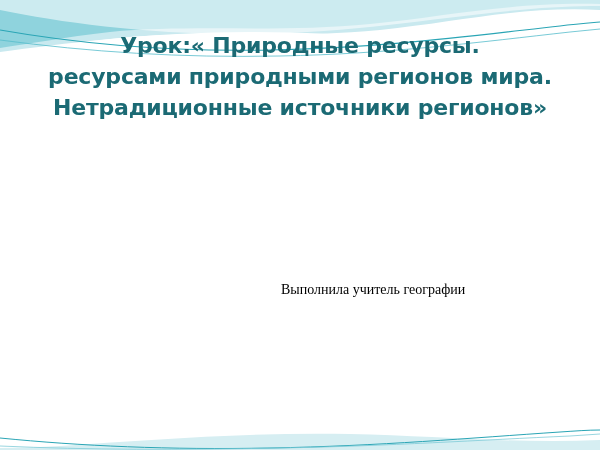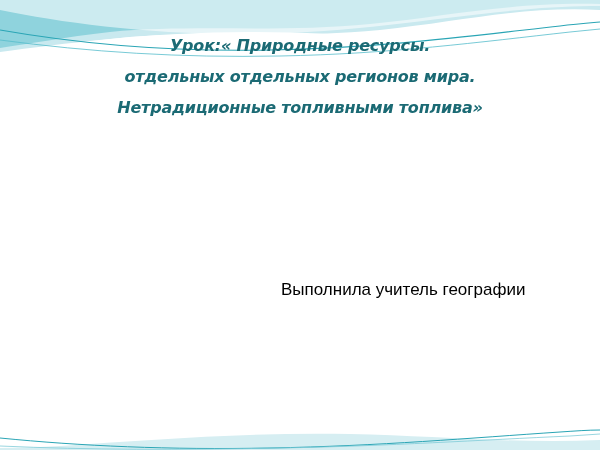--- a/index.html
+++ b/index.html
@@ -39,60 +39,59 @@
   }
   .title-block {
     position: absolute;
     top: 30px;
     left: 10px;
     width: 580px;
     text-align: center;
   }
   .title-line {
     font-family: "DejaVu Sans", sans-serif;
-    font-style: italic;
     font-weight: bold;
-    font-size: 16px;
+    font-size: 22px;
     line-height: 31px;
     color: #1b6a74;
     letter-spacing: -0.2px;
     white-space: nowrap;
   }
   .author-block {
     position: absolute;
     top: 281px;
     left: 281px;
     width: 300px;
     text-align: left;
   }
   .author-line {
-    font-family: Liberation Sans, sans-serif;
-    font-size: 17px;
+    font-family: Liberation Serif, serif;
+    font-size: 14px;
     line-height: 17px;
     color: #000000;
   }
 </style>
 </head>
 <body>
 
 <div class="slide">
 
   <svg class="wave-top" viewBox="0 0 600 60" preserveAspectRatio="none">
     <path d="M0,0 L600,0 L600,10 C520,6 460,22 380,30 C290,39 200,30 120,38 C70,43 30,50 0,54 Z" fill="#c9e9ef"></path>
     <path d="M0,0 L600,0 L600,4 C510,2 450,16 370,24 C280,33 190,24 110,32 C65,37 28,44 0,48 Z" fill="#8fd3dd"></path>
     <path d="M0,10 C60,22 140,34 240,34 C350,34 430,18 520,10 C550,7 575,6 600,6 L600,0 L0,0 Z" fill="#ffffff" opacity="0.55"></path>
     <path d="M0,52 C60,44 150,32 250,32 C360,32 450,44 540,52 C560,54 580,56 600,57 L600,60 L0,60 Z" fill="#ffffff"></path>
     <path d="M0,30 C80,44 170,52 270,50 C380,48 470,36 560,26 C575,24 588,23 600,22" fill="none" stroke="#2aa5b5" stroke-width="1.1"></path>
     <path d="M0,40 C90,52 180,58 280,56 C390,54 480,42 570,32 C580,31 590,30 600,29" fill="none" stroke="#56bccb" stroke-width="0.8"></path>
   </svg>
 
   <div class="title-block">
     <div class="title-line">Урок:« Природные ресурсы.</div>
-    <div class="title-line">отдельных отдельных регионов мира.</div>
-    <div class="title-line">Нетрадиционные топливными топлива»</div>
+    <div class="title-line">ресурсами природными регионов мира.</div>
+    <div class="title-line">Нетрадиционные источники регионов»</div>
   </div>
 
   <div class="author-block">
     <div class="author-line">Выполнила  учитель географии</div>
   </div>
 
   <svg class="wave-bottom" viewBox="0 0 600 40" preserveAspectRatio="none">
     <path d="M0,40 L600,40 L600,30 C520,34 440,26 350,24 C250,22 150,30 60,36 C40,37 20,38 0,38 Z" fill="#d6eef2"></path>
     <path d="M0,28 C80,36 170,40 270,38 C380,36 470,28 560,22 C575,21 588,20 600,20" fill="none" stroke="#2aa5b5" stroke-width="1"></path>
     <path d="M0,36 C90,40 180,40 280,38 C390,36 480,30 570,26 C580,25 590,25 600,24" fill="none" stroke="#7fcbd8" stroke-width="0.8"></path>

